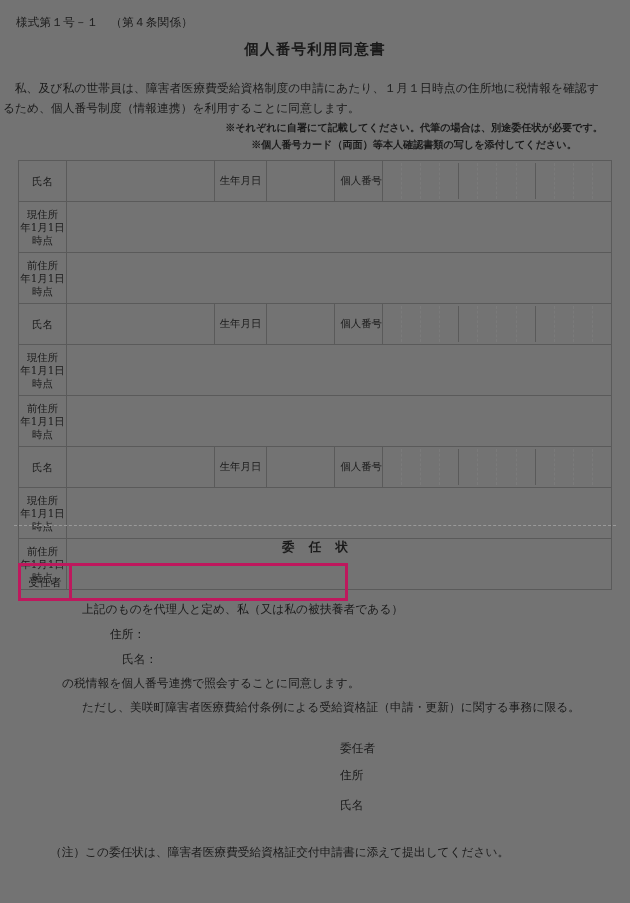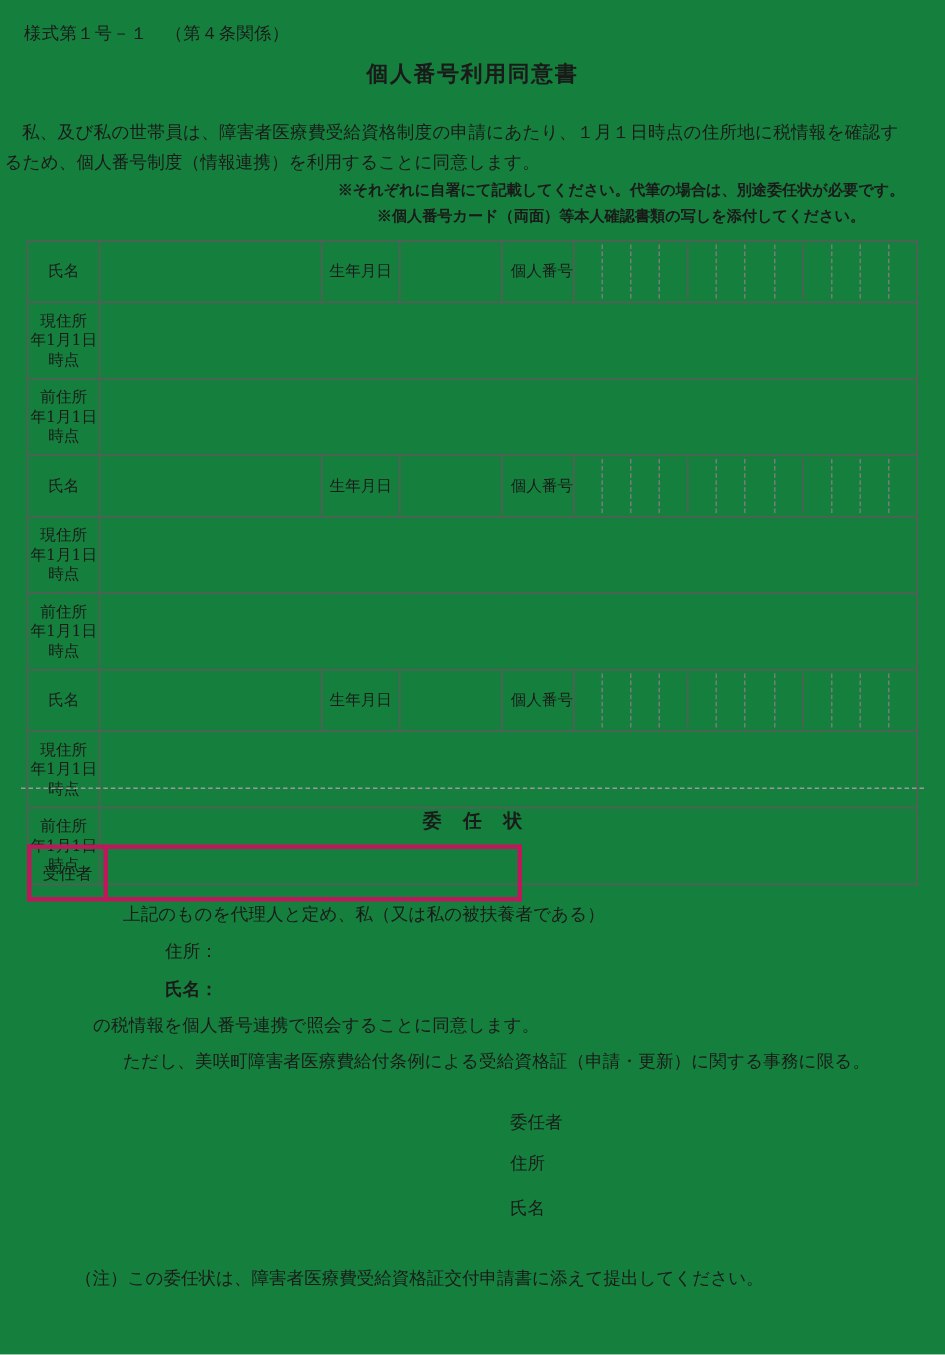--- a/index.html
+++ b/index.html
@@ -11,21 +11,21 @@
   body {
     font-family: "DejaVu Serif", "Liberation Serif", serif;
     color: #1a1a1a;
     -webkit-font-smoothing: antialiased;
   }
   #page {
     position: relative;
     width: 630px;
     height: 903px;
     margin: 0 auto;
-    background: #15803d;
+    background: #737373;
     overflow: hidden;
     box-sizing: border-box;
   }
 
   
   .form-no {
     position: absolute;
     left: 16px;
     top: 15px;
     font-size: 11.5px;
@@ -161,21 +161,21 @@
 
   .poa-line {
     position: absolute;
     font-size: 11.7px;
     line-height: 19px;
     white-space: nowrap;
     letter-spacing: 0.1px;
   }
   .l-upper   { left: 82px;  top: 600px; }
   .l-addr    { left: 110px; top: 625px; }
-  .l-name    { left: 110px; top: 650px; font-weight: bold; }
+  .l-name    { left: 122px; top: 650px; }
   .l-consent { left: 62px;  top: 674px; }
   .l-limit   { left: 82px;  top: 698px; }
 
   .date-row {
     position: absolute;
     left: 340px;
     top: 708px;
     width: 250px;
     font-size: 11.7px;
   }

